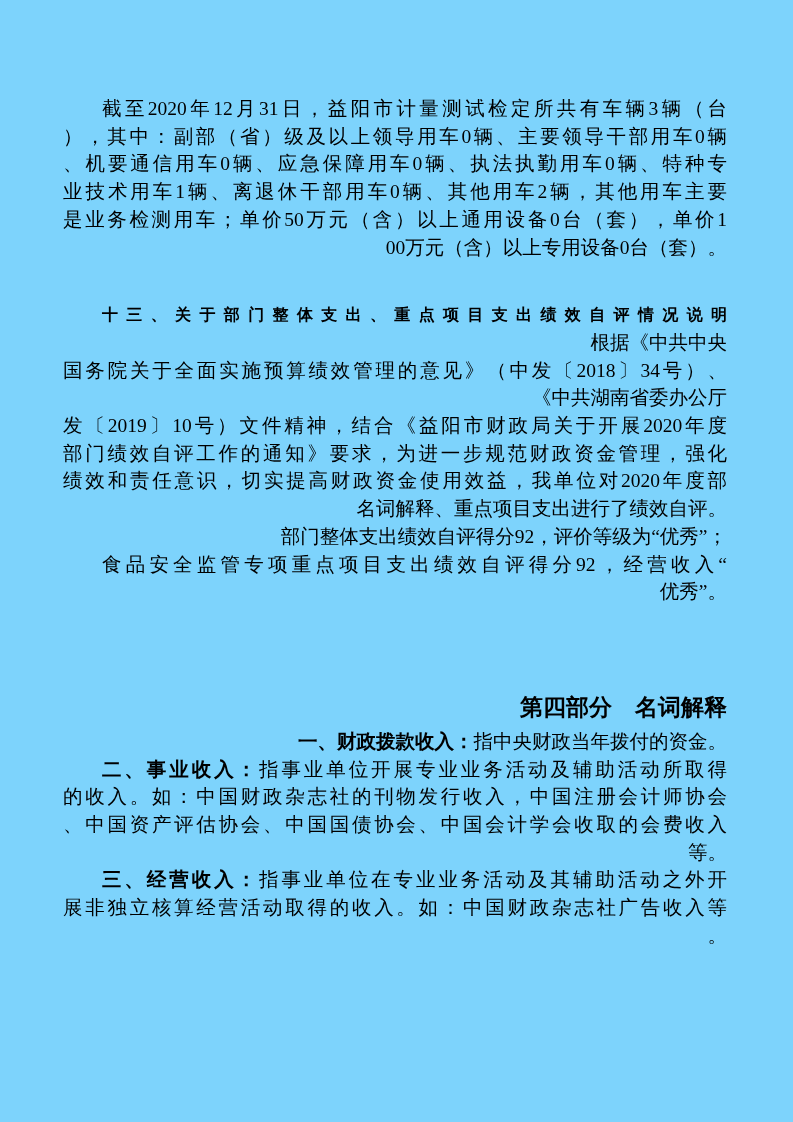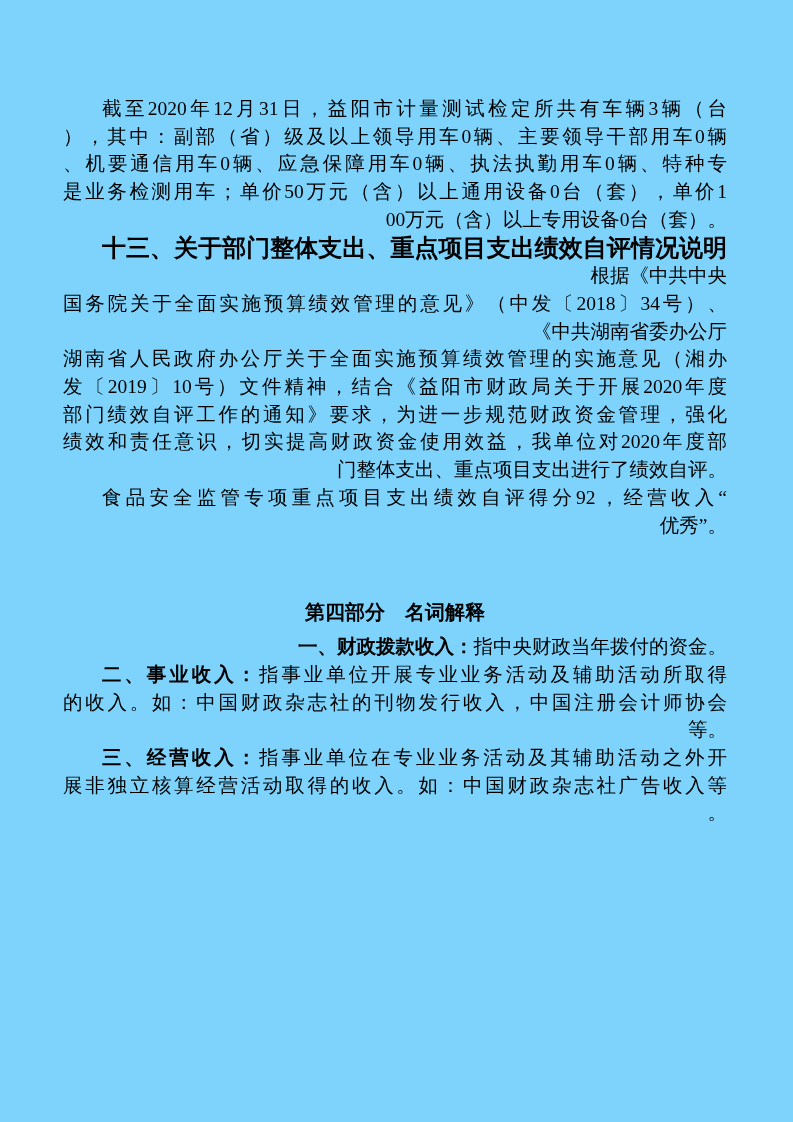--- a/index.html
+++ b/index.html
@@ -35,57 +35,60 @@
     text-align-last: justify;
   }
   .tline.ind {
     text-indent: 39px;
   }
   .tline .b {
     font-weight: bold;
     font-family: "Liberation Sans", "DejaVu Sans", sans-serif;
   }
   .tline.h2 {
-    font-size: 24px;
+    font-size: 16px;
     line-height: 27.7px;
+    margin-top: 40px;
   }
   .tline.h1 {
-    font-size: 20px;
+    font-size: 23px;
     font-weight: bold;
     font-family: "Liberation Sans", "DejaVu Sans", sans-serif;
-    text-align: center;
+    text-align: right;
     line-height: 34px;
     min-height: 34px;
-    margin-top: 56px;
+    margin-top: 84px;
     margin-bottom: 4px;
   }
 </style>
 </head>
 <body>
 
 <div class="page">
   <div class="content">
       <div class="tline ind j"><span>截至2020年12月31日，益阳市计量测试检定所共有车辆3辆（台</span></div>
       <div class="tline j"><span>），其中：副部（省）级及以上领导用车0辆、主要领导干部用车0辆</span></div>
       <div class="tline j"><span>、机要通信用车0辆、应急保障用车0辆、执法执勤用车0辆、特种专</span></div>
+      <div class="tline j"><span>业技术用车1辆、离退休干部用车0辆、其他用车2辆，其他用车主要</span></div>
       <div class="tline j"><span>是业务检测用车；单价50万元（含）以上通用设备0台（套），单价1</span></div>
       <div class="tline"><span>00万元（含）以上专用设备0台（套）。</span></div>
       <div class="tline h2 ind j"><span class="b">十三、关于部门整体支出、重点项目支出绩效自评情况说明</span></div>
       <div class="tline ind"><span>根据《中共中央</span></div>
       <div class="tline j"><span>国务院关于全面实施预算绩效管理的意见》（中发〔2018〕34号）、</span></div>
       <div class="tline"><span>《中共湖南省委办公厅</span></div>
-      <div class="tline j"><span>湖南省人民政府办公厅关于全面实施预算绩效管理的实施意见（湘办</span></div>
       <div class="tline j"><span>发〔2019〕10号）文件精神，结合《益阳市财政局关于开展2020年度</span></div>
       <div class="tline j"><span>部门绩效自评工作的通知》要求，为进一步规范财政资金管理，强化</span></div>
       <div class="tline j"><span>绩效和责任意识，切实提高财政资金使用效益，我单位对2020年度部</span></div>
-      <div class="tline"><span>门整体支出、重点项目支出进行了绩效自评。</span></div>
+      <div class="tline"><span>名词解释、重点项目支出进行了绩效自评。</span></div>
+      <div class="tline ind"><span>部门整体支出绩效自评得分92，评价等级为“优秀”；</span></div>
       <div class="tline ind j"><span>食品安全监管专项重点项目支出绩效自评得分92，经营收入“</span></div>
       <div class="tline"><span>优秀”。</span></div>
       <div class="tline h1"><span class="b">第四部分　名词解释</span></div>
       <div class="tline ind"><span class="b">一、财政拨款收入：</span><span>指中央财政当年拨付的资金。</span></div>
       <div class="tline ind j"><span class="b">二、事业收入：</span><span>指事业单位开展专业业务活动及辅助活动所取得</span></div>
       <div class="tline j"><span>的收入。如：中国财政杂志社的刊物发行收入，中国注册会计师协会</span></div>
+      <div class="tline j"><span>、中国资产评估协会、中国国债协会、中国会计学会收取的会费收入</span></div>
       <div class="tline"><span>等。</span></div>
       <div class="tline ind j"><span class="b">三、经营收入：</span><span>指事业单位在专业业务活动及其辅助活动之外开</span></div>
       <div class="tline j"><span>展非独立核算经营活动取得的收入。如：中国财政杂志社广告收入等</span></div>
       <div class="tline"><span>。</span></div>
     </div>
 </div>
 
 </body></html>

